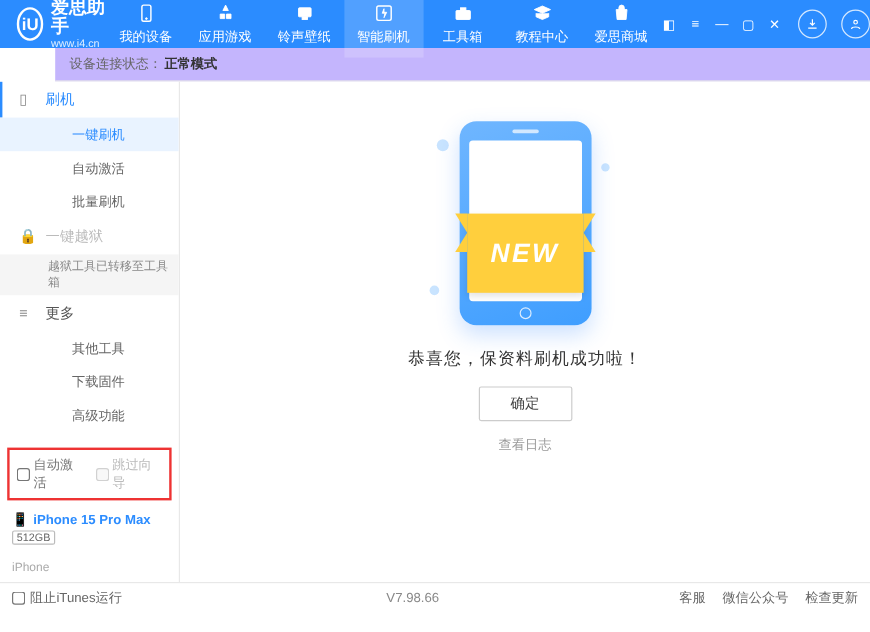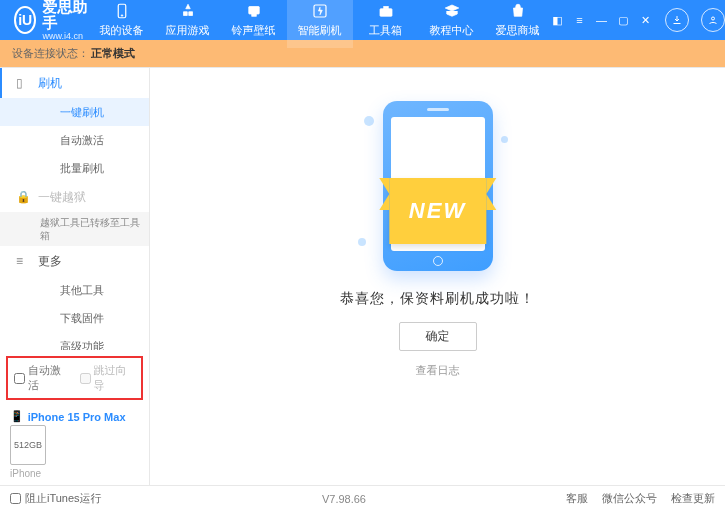--- a/index.html
+++ b/index.html
@@ -11,38 +11,38 @@
 .logo-text .cn { font-size: 15px; font-weight: bold; }
 .logo-text .en { font-size: 9px; opacity: .85; }
 .nav { display: flex; height: 56px; flex: 1; }
 .nav-item { width: 66px; display: flex; flex-direction: column; align-items: center; justify-content: center; font-size: 11px; cursor: pointer; }
 .nav-item.active { background: rgba(255,255,255,.18); }
 .nav-icon { width: 18px; height: 18px; margin-bottom: 3px; display: flex; align-items: center; justify-content: center; }
 .nav-icon svg { width: 18px; height: 18px; fill: #fff; stroke: #fff; }
 .win-controls { display: flex; align-items: center; gap: 8px; padding-right: 10px; font-size: 11px; }
 .win-ico { width: 14px; height: 14px; display: flex; align-items: center; justify-content: center; cursor: pointer; }
 .round-btn { width: 24px; height: 24px; border: 1.5px solid rgba(255,255,255,.8); border-radius: 50%; display: flex; align-items: center; justify-content: center; cursor: pointer; margin-left: 4px; }
-.statusbar { height: 28px; background: #fdba74; border-bottom: 1px solid #e8e8e8; display: flex; align-items: center; padding: 10px 12px; font-size: 11px; color: #666; }
+.statusbar { height: 28px; background: #c4b5fd; border-bottom: 1px solid #e8e8e8; display: flex; align-items: center; padding: 10px 12px; font-size: 11px; color: #666; margin-left: 46px; }
 .statusbar b { color: #333; font-weight: 600; margin-left: 2px; }
 .body { display: flex; height: 417px; }
 .sidebar { width: 150px; border-right: 1px solid #e8e8e8; display: flex; flex-direction: column; position: relative; background: #fff; }
 .side-top { flex: 1; overflow: hidden; }
 .side-group { display: flex; align-items: center; height: 30px; padding-left: 14px; font-size: 12px; color: #555; border-left: 2px solid transparent; cursor: pointer; }
 .side-group .g-icon { width: 14px; margin-right: 8px; color: #888; }
 .side-group.primary { color: #2b8cff; border-left-color: #2b8cff; font-weight: 500; }
 .side-sub { height: 28px; display: flex; align-items: center; padding-left: 60px; font-size: 11px; color: #666; cursor: pointer; }
 .side-sub.active { background: #e9f3ff; color: #2b8cff; }
 .side-sub.multi { padding: 4px 6px 4px 40px; height: auto; background: #f5f5f5; line-height: 1.3; font-size: 10px; color: #888; }
 .side-checks { border: 2px solid #e33; padding: 5px 6px; margin: 6px 6px 6px 6px; display: flex; gap: 10px; font-size: 11px; color: #777; }
 .side-checks label { display: flex; align-items: center; gap: 3px; cursor: pointer; }
 .side-checks label.disabled { color: #bbb; }
 .device { padding: 4px 10px 6px; font-size: 11px; color: #2b8cff; }
 .device .d-name { font-weight: 600; display: flex; align-items: center; gap: 4px; }
-.device .cap { display: inline-block; border: 1px solid #bbb; border-radius: 2px; padding: 14px 3px; font-size: 9px; color: #666; margin-top: 2px; }
-.device .dtype { color: #aaa; font-size: 10px; margin-top: 3px; }
+.device .cap { display: inline-block; border: 1px solid #bbb; border-radius: 2px; padding: 0 3px; font-size: 9px; color: #666; margin-top: 2px; }
+.device .dtype { color: #aaa; font-size: 10px; margin-top: 14px; }
 .main { flex: 1; display: flex; flex-direction: column; align-items: center; justify-content: flex-start; padding-top: 28px; background: #fff; }
 .illus { width: 220px; height: 180px; position: relative; display: flex; align-items: center; justify-content: center; }
 .phone { width: 110px; height: 170px; border-radius: 14px; background: linear-gradient(160deg, #6fb6ff, #3f9eff); box-shadow: 0 8px 18px rgba(60,140,255,.25); position: relative; }
 .phone:before { content: ""; position: absolute; left: 8px; right: 8px; top: 16px; bottom: 20px; background: #fff; border-radius: 3px; }
 .phone .earp { position: absolute; top: 7px; left: 50%; transform: translateX(-50%); width: 22px; height: 3px; background: rgba(255,255,255,.7); border-radius: 2px; }
 .phone .home { position: absolute; bottom: 5px; left: 50%; transform: translateX(-50%); width: 10px; height: 10px; border: 1.5px solid rgba(255,255,255,.8); border-radius: 50%; }
 .ribbon { position: absolute; top: 82px; left: 50%; transform: translateX(-50%); background: #ffcf3d; color: #fff; font-weight: 800; font-size: 22px; letter-spacing: 2px; padding: 20px 20px; font-style: italic; box-shadow: 0 3px 6px rgba(0,0,0,.12); }
 .ribbon:before, .ribbon:after { content: ""; position: absolute; top: 0; border-top: 16px solid #ffcf3d; border-bottom: 16px solid #ffcf3d; }
 .ribbon:before { left: -10px; border-left: 10px solid transparent; }
 .ribbon:after { right: -10px; border-right: 10px solid transparent; }

